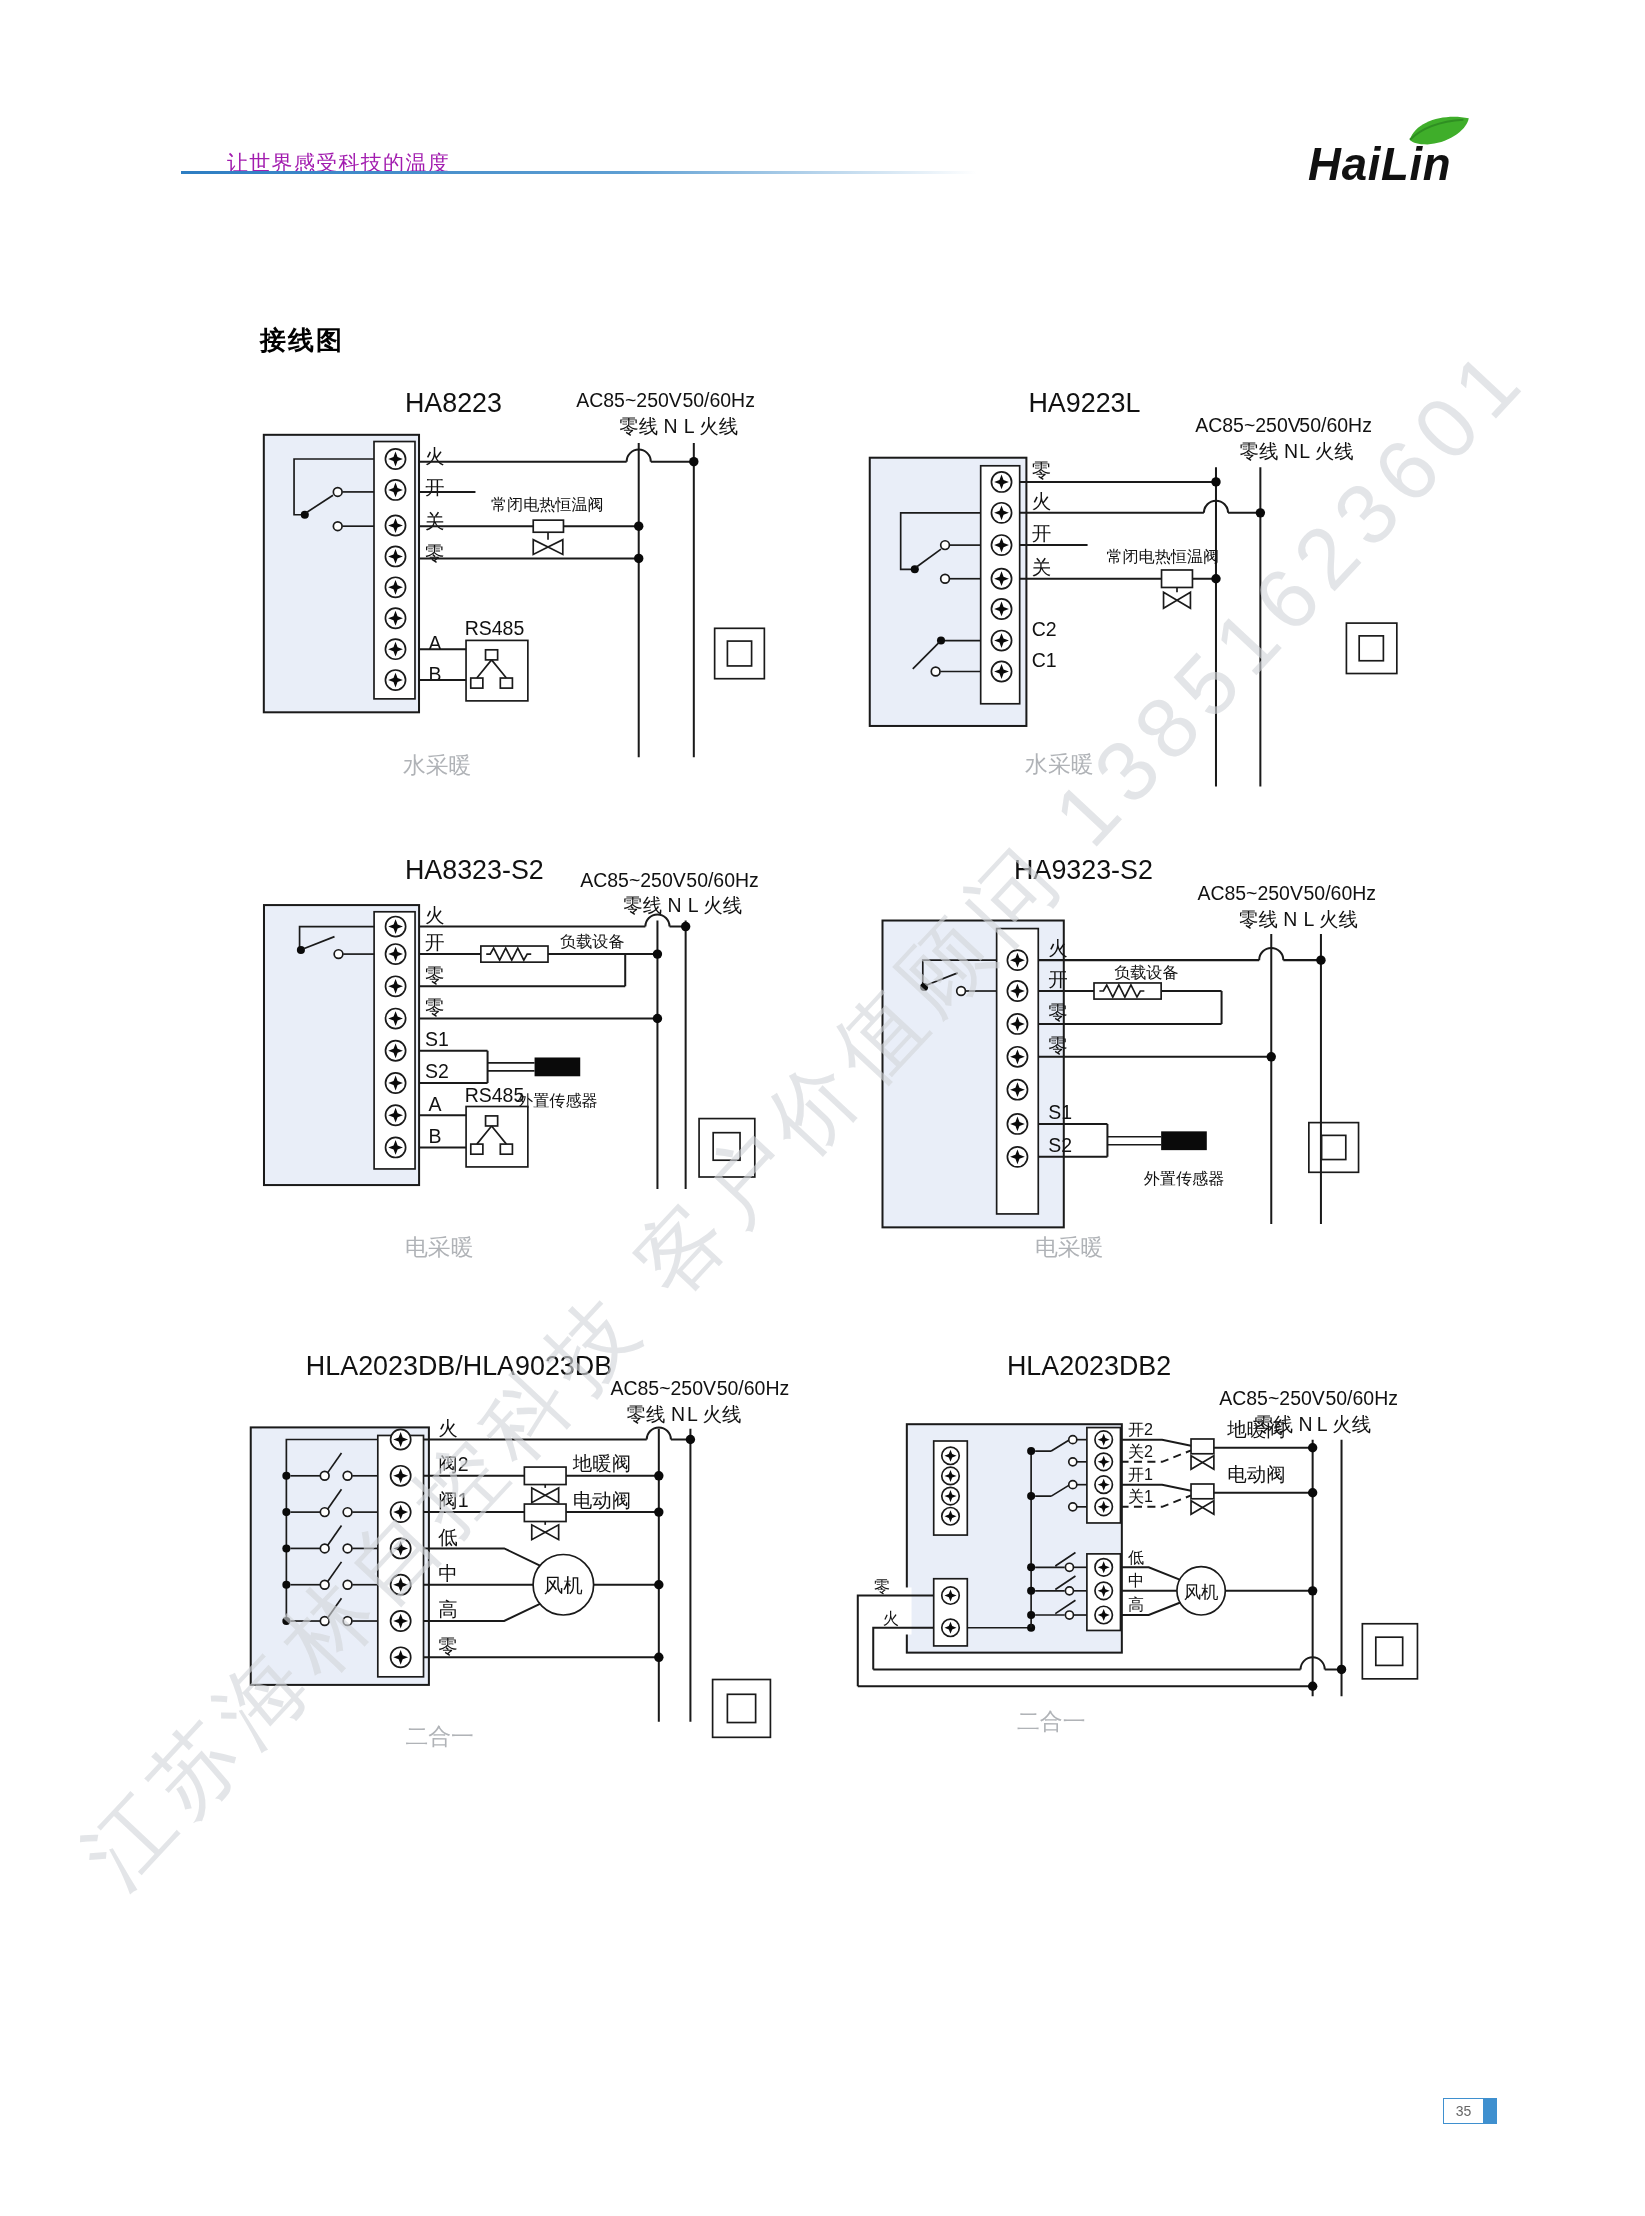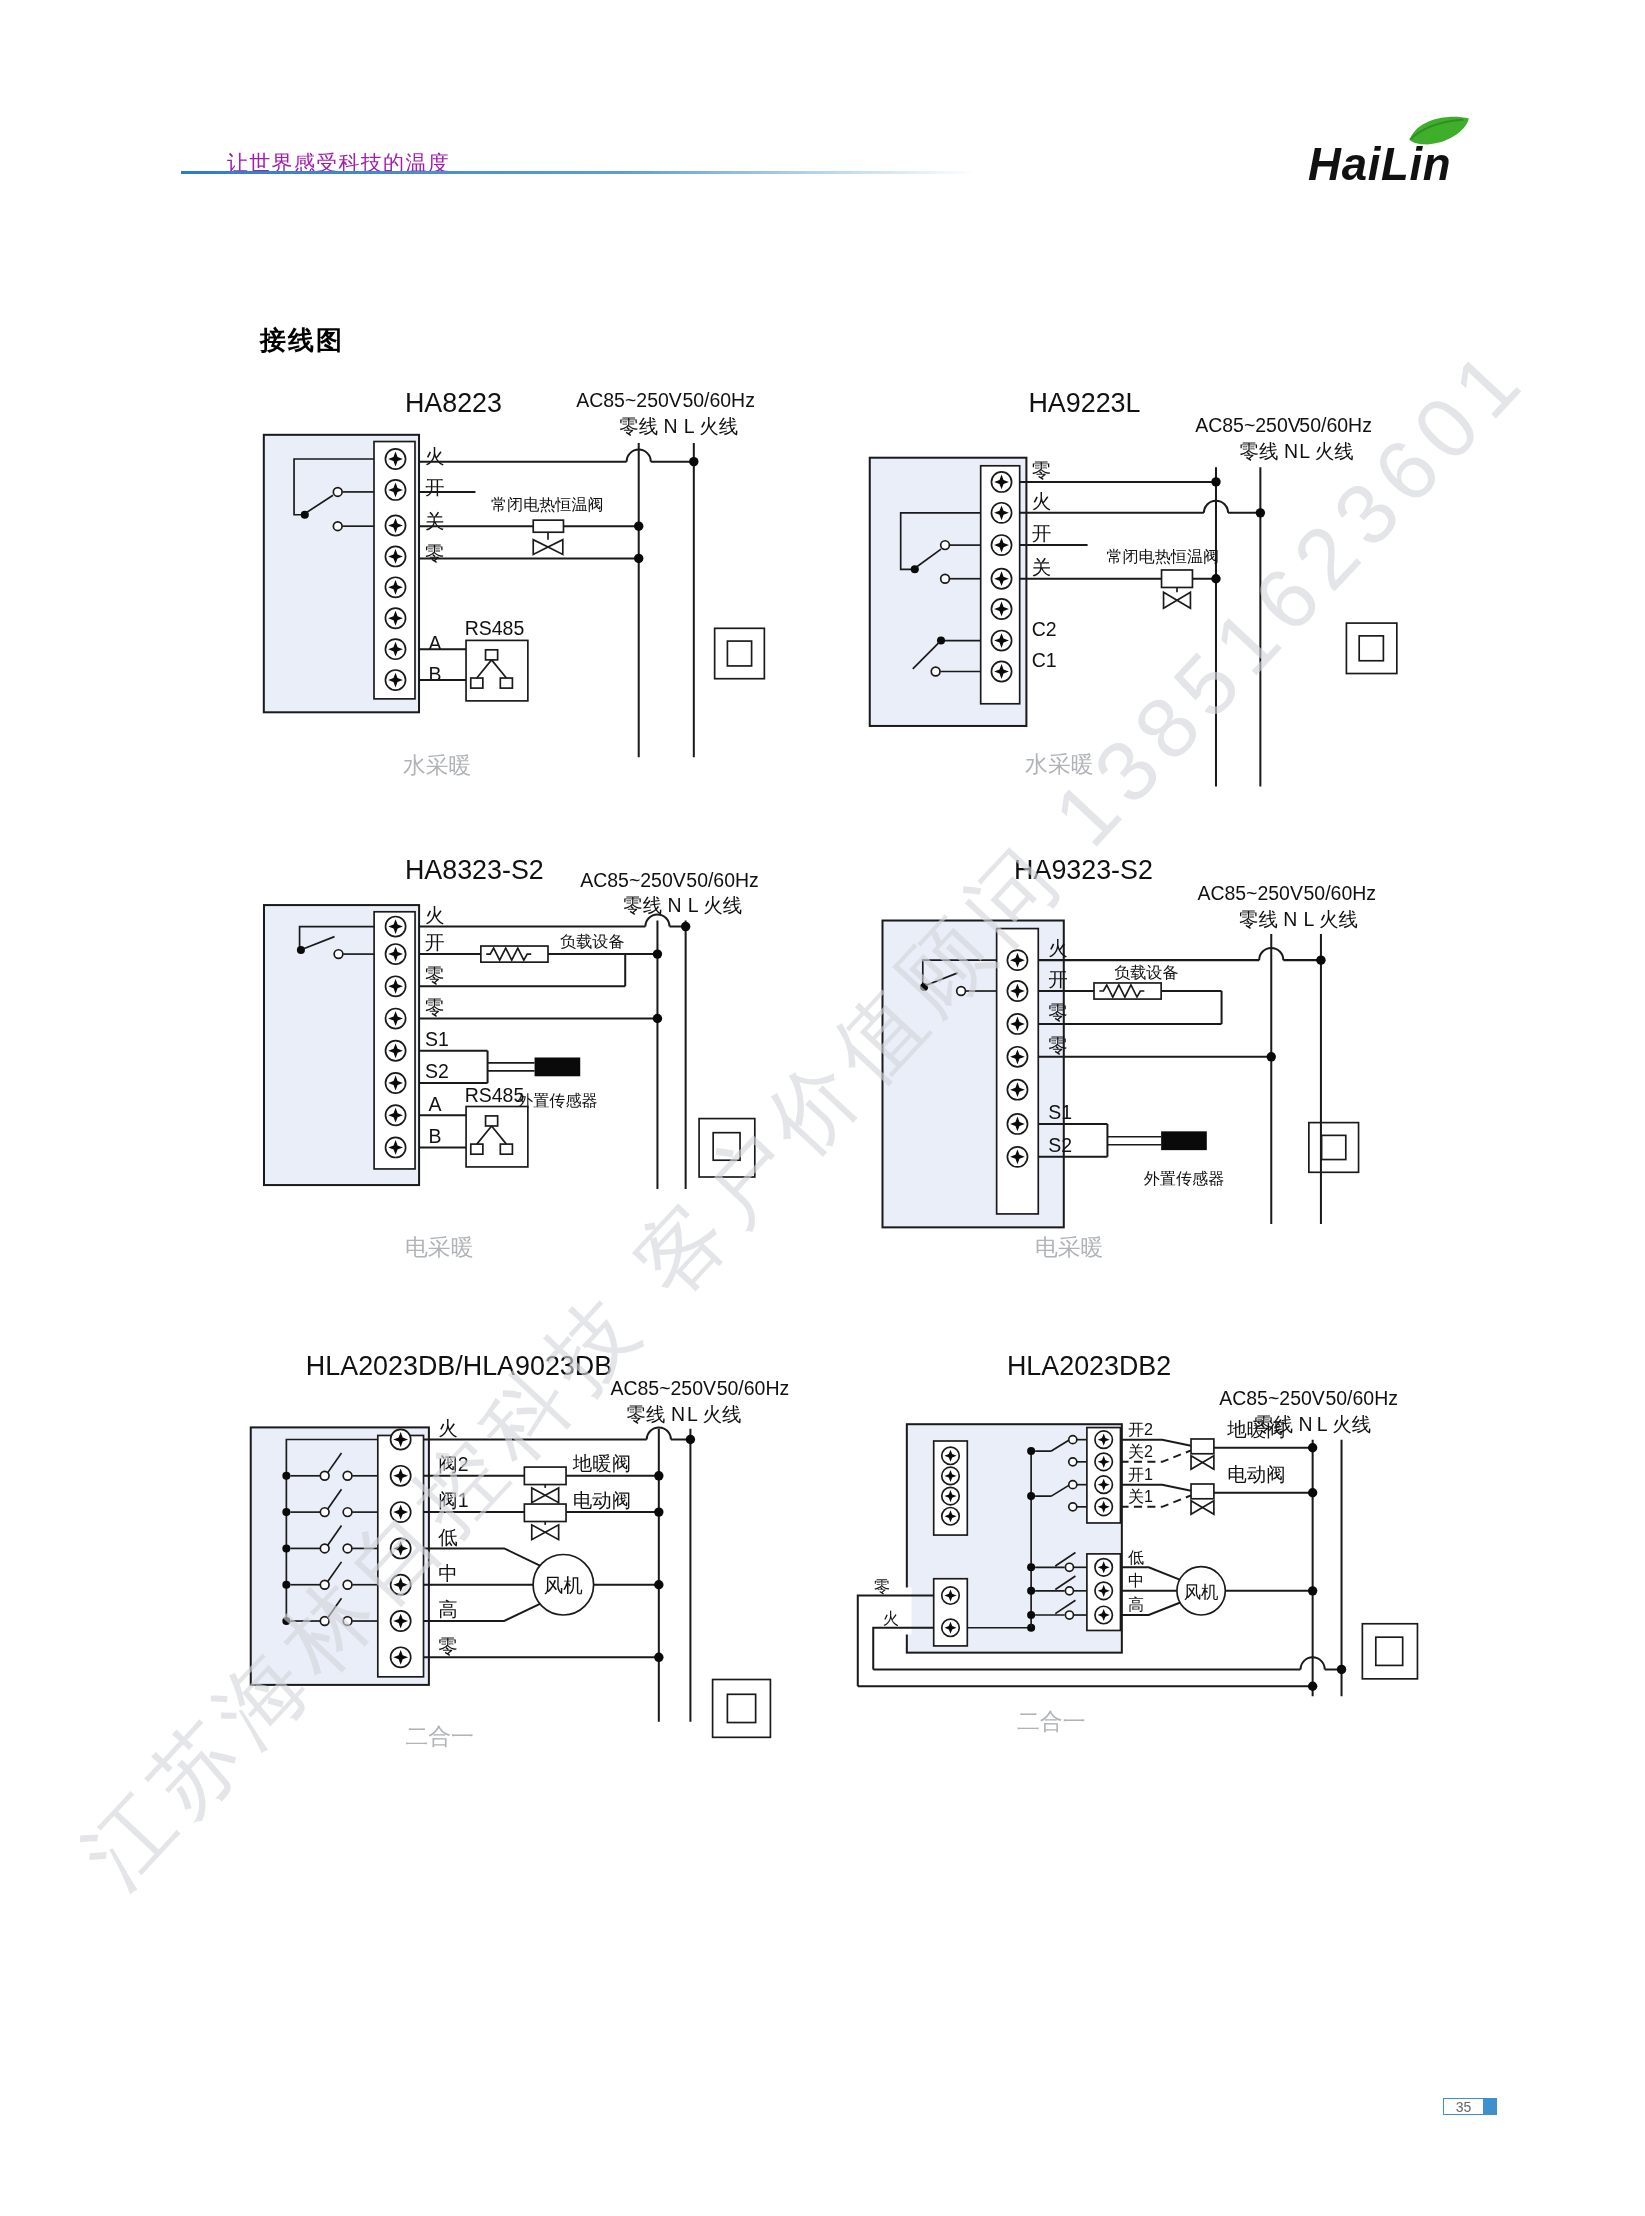--- a/index.html
+++ b/index.html
@@ -23,21 +23,21 @@
   .dash{stroke-dasharray:12 8;}
   .boxfill{fill:#e9eef8;stroke:#1a1a1a;stroke-width:3;}
   .stripfill{fill:#ffffff;stroke:#1a1a1a;stroke-width:2.5;}
   .dot{fill:#0a0a0a;stroke:none;}
   .oc{fill:#ffffff;stroke:#1a1a1a;stroke-width:2.5;}
   .blk{fill:#0a0a0a;stroke:none;}
   .whitepatch{fill:#ffffff;stroke:none;}
   .watermark{left:101px;top:1814px;transform:rotate(-47deg);transform-origin:0 50%;
              font-size:86px;letter-spacing:10.7px;color:#d3d6da;opacity:.62;white-space:nowrap;
              z-index:9;pointer-events:none;}
-  .pagebadge{left:1443px;top:2098px;display:flex;align-items:stretch;height:17px;}
+  .pagebadge{left:1443px;top:2098px;display:flex;align-items:stretch;height:26px;}
   .pagebadge .num{width:39px;border:1.3px solid #3f90cf;background:#fff;color:#666;
                   font-size:14px;display:flex;align-items:center;justify-content:center;}
   .pagebadge .bar{width:13.4px;background:#3f90cf;}
 </style>
 </head>
 <body>
 
 <div class="abs tagline">让世界感受科技的温度</div>
 <div class="abs hrule"></div>
 <div class="abs logo">

